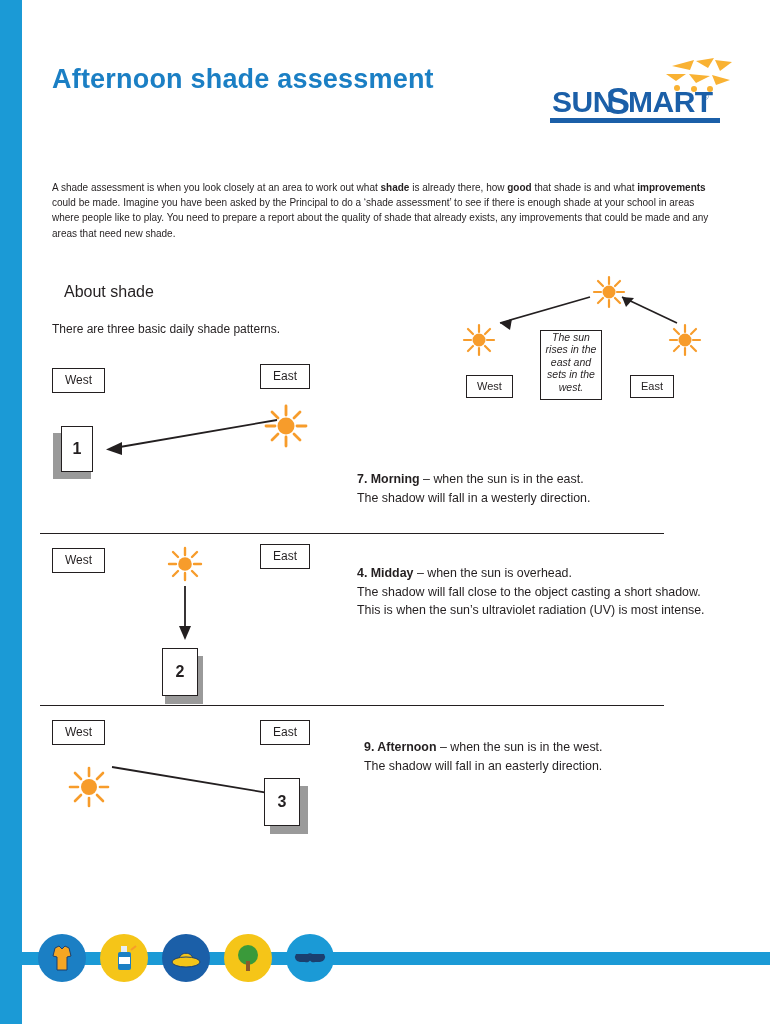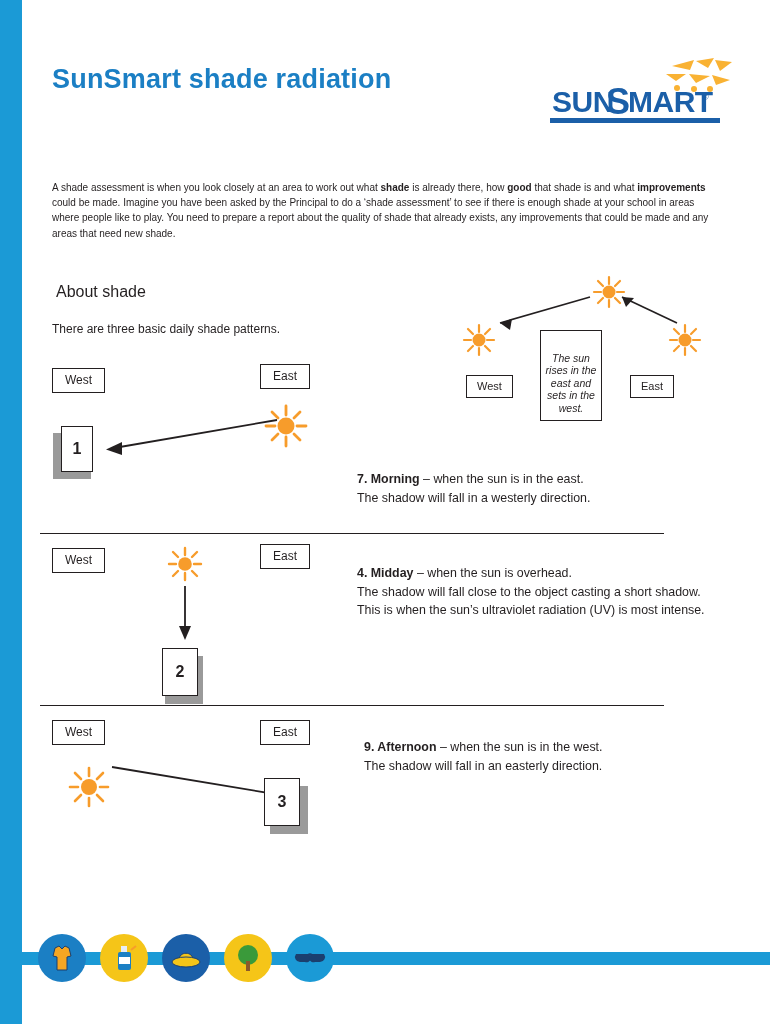--- a/index.html
+++ b/index.html
@@ -37,39 +37,39 @@
 
   
   .intro {
     position:absolute; left:0; top:180px; width:672px;
     font-size:10px; color:#231f20; line-height:1.52;
   }
   .intro b { font-weight:bold; }
 
   
   .about-heading {
-    position:absolute; left:4px; top:283px;
+    position:absolute; left:12px; top:283px;
     font-size:16px; color:#231f20;
   }
   .about-sub {
     position:absolute; left:0; top:322px;
     font-size:12px; color:#231f20;
   }
 
   
   .cycle { position:absolute; left:410px; top:275px; width:260px; height:140px; }
   .cycle-box {
     position:absolute; border:1px solid #231f20; background:#fff;
     font-size:11px; color:#231f20; text-align:center;
   }
   .cycle-label {
     padding:4px 10px 5px 10px;
   }
   .cycle-center {
-    left:78px; top:55px; width:62px; padding:21px 4px 6px 4px;
+    left:78px; top:55px; width:62px; padding:0 4px 6px 4px;
     font-style:italic; line-height:1.18; font-size:10.5px;
   }
   .cycle-west { left:4px; top:100px; }
   .cycle-east { left:168px; top:100px; }
 
   
   .sec { position:absolute; left:0; width:690px; }
   .divider { position:absolute; left:-12px; width:624px; height:1px; background:#231f20; }
 
   .boxlabel {
@@ -105,21 +105,21 @@
 </style>
 </head>
 <body>
 
 <div class="page">
 
   <div class="left-bar"></div>
 
   <div class="content">
 
-    <div class="title">SunSmart shade radiation</div>
+    <div class="title">Afternoon shade assessment</div>
 
     <div class="logo">
       <svg width="200" height="70" viewBox="0 0 200 70">
         <g fill="#f9b233">
           <path d="M128 8 L150 2 L146 12 Z"></path>
           <path d="M152 3 L170 0 L164 10 Z"></path>
           <path d="M171 2 L188 4 L176 13 Z"></path>
           <path d="M122 16 L142 16 L132 23 Z"></path>
           <path d="M145 16 L166 18 L152 25 Z"></path>
           <path d="M168 17 L186 22 L172 27 Z"></path>

